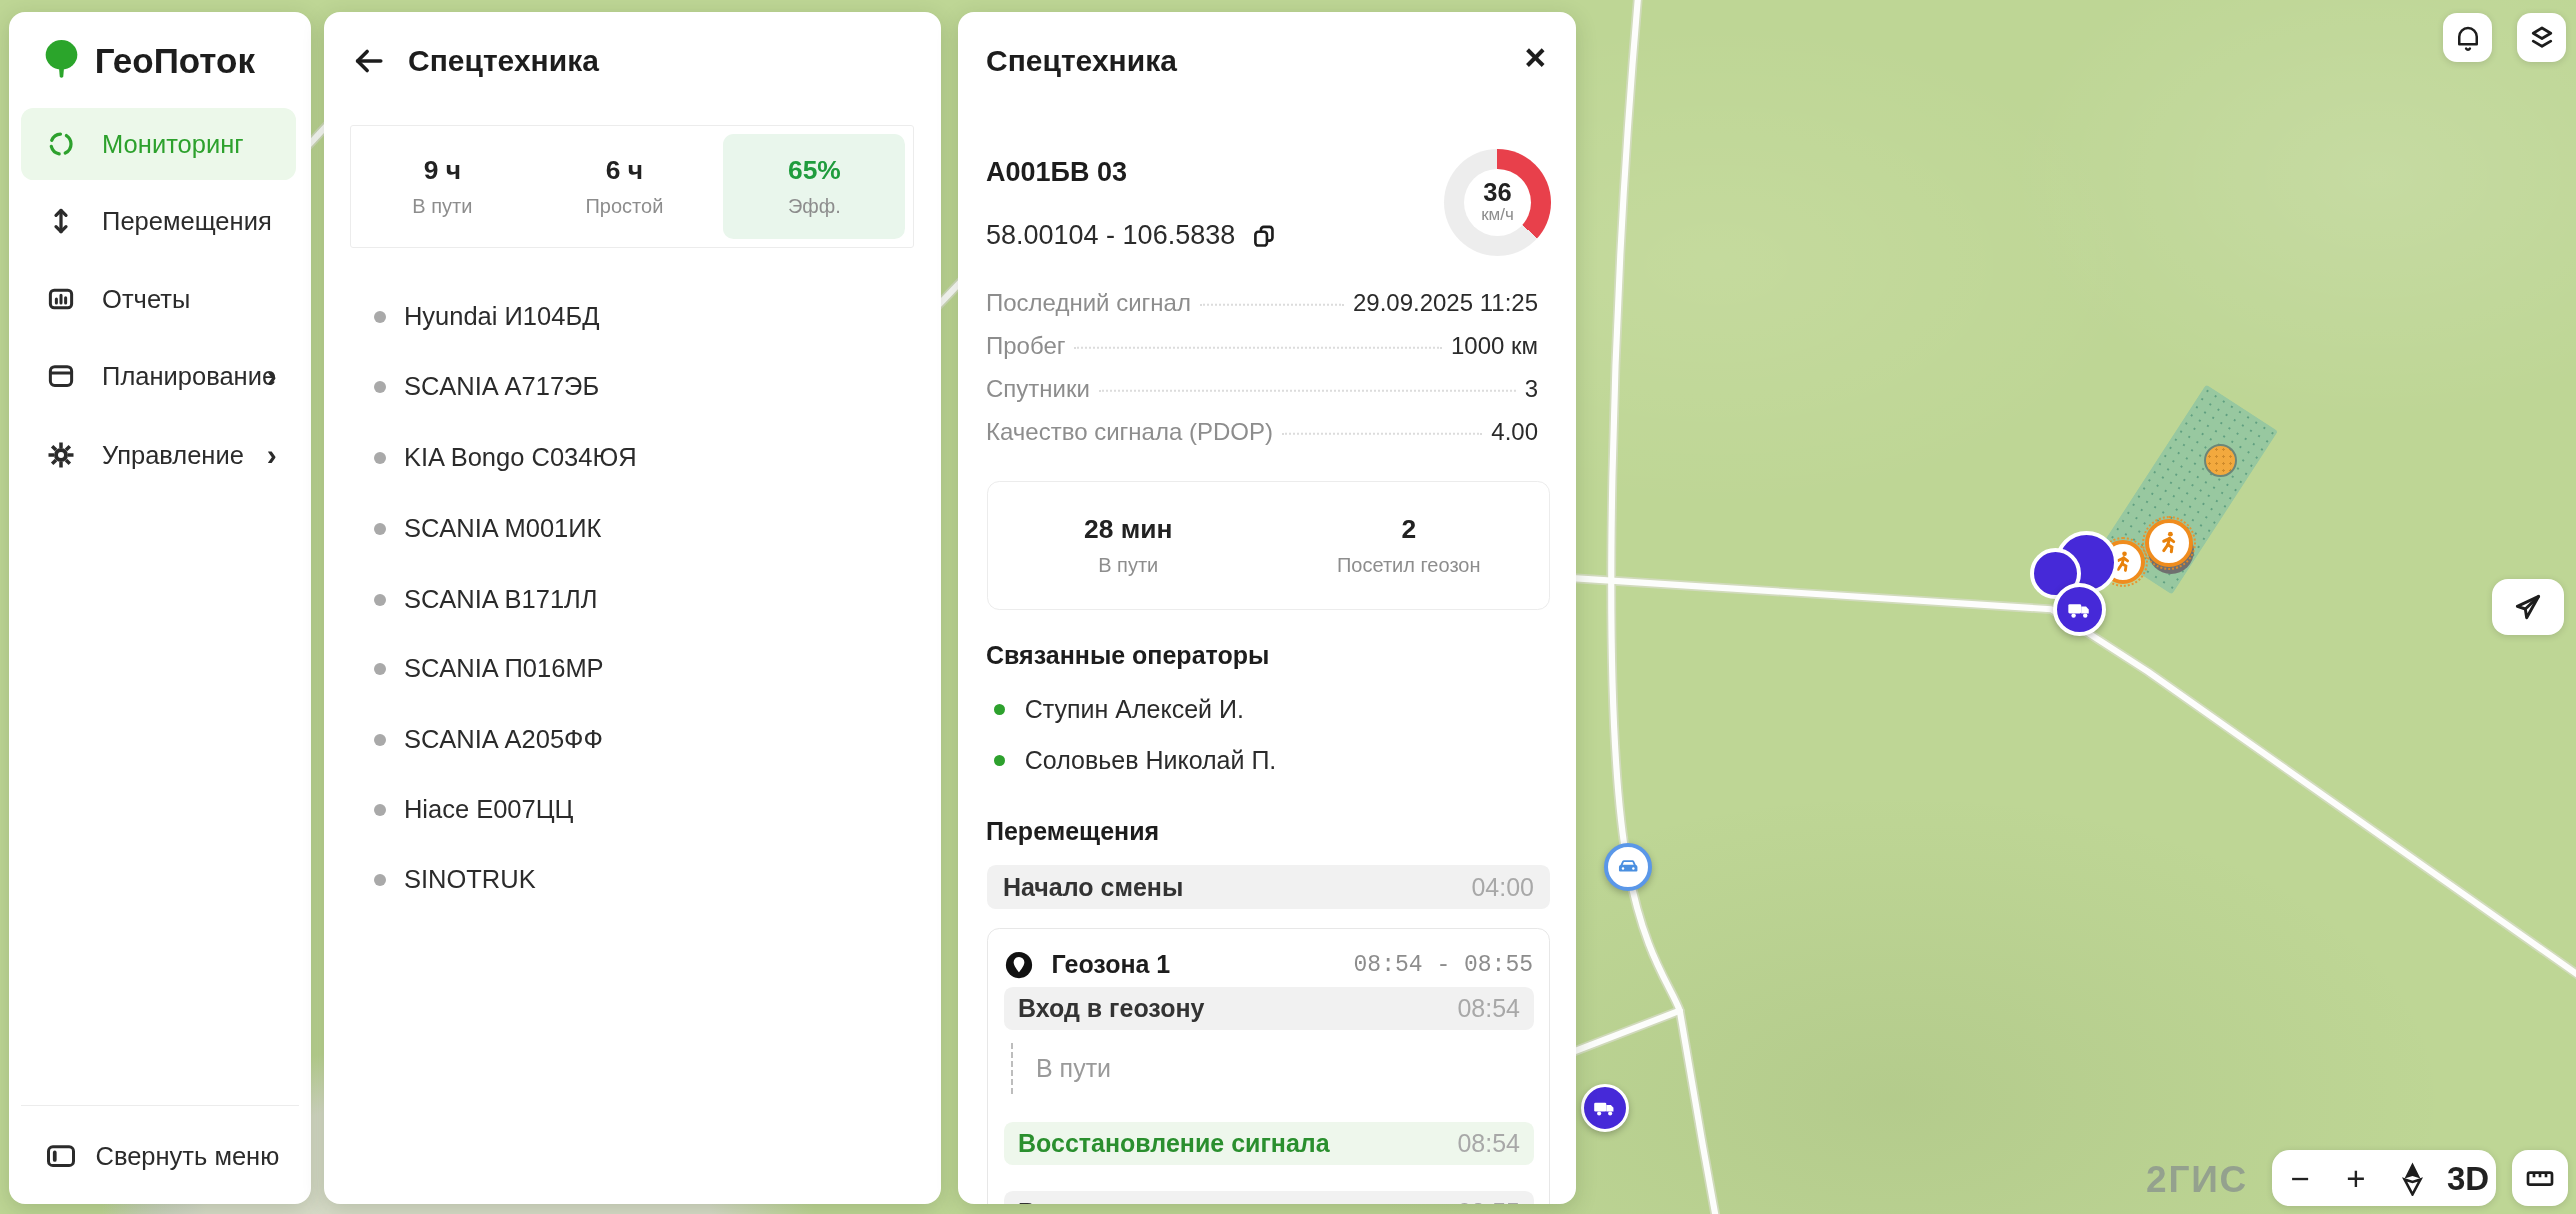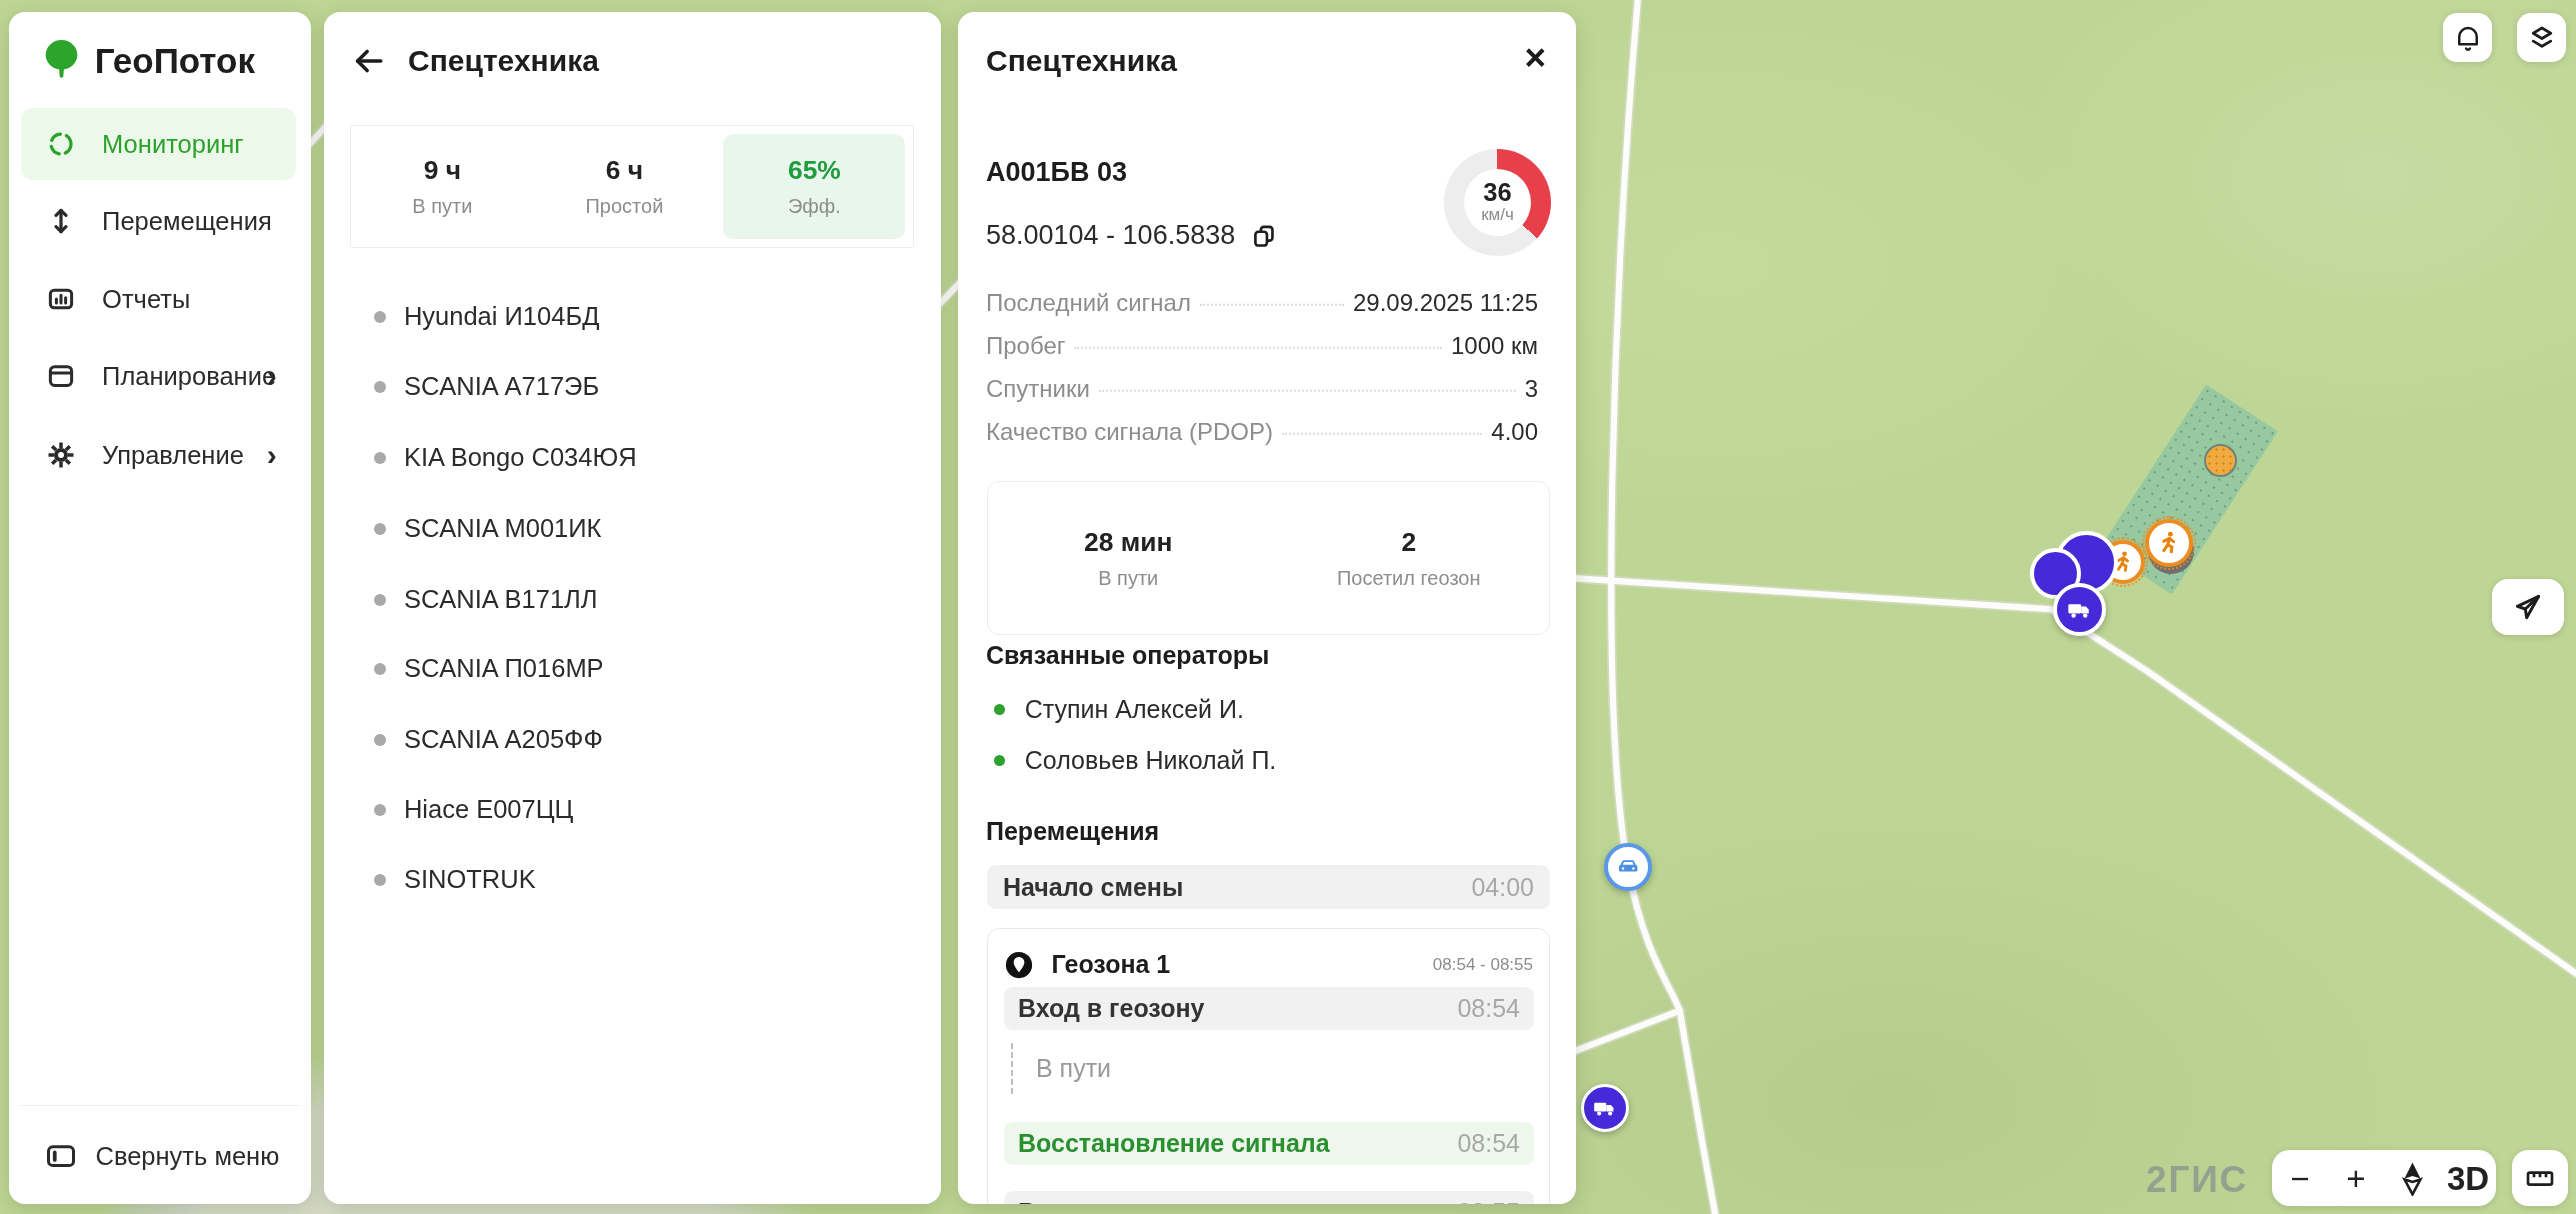--- a/index.html
+++ b/index.html
@@ -100,38 +100,38 @@
     display:flex; flex-direction:column; align-items:center; justify-content:center; }
   .gauge-val { font-size:25.5px; font-weight:bold; color:#222; line-height:1; }
   .gauge-unit { font-size:17px; color:#8d8d8d; line-height:1.2; }
 
   .info-rows { position:absolute; left:28px; top:277px; width:552px; }
   .info-row { display:flex; align-items:baseline; height:43px; }
   .info-lbl { font-size:24px; color:#8d8d8d; white-space:nowrap; }
   .info-leader { flex:1; border-bottom:2.6px dotted #dcdcdc; margin:0 8.8px; transform:translateY(-5.3px); }
   .info-val { font-size:24px; color:#2b2b2b; white-space:nowrap; }
 
-  .stats-card2 { position:absolute; left:29px; top:469px; width:563px; height:154px; border:0.9px solid #ececec;
+  .stats-card2 { position:absolute; left:29px; top:469px; width:563px; height:129px; border:0.9px solid #ececec;
     border-radius:12.3px; display:flex; }
 
   .sec-title { position:absolute; left:28px; font-size:25px; font-weight:bold; color:#1d1d1d; }
   .op-row { position:absolute; left:36px; display:flex; align-items:center; gap:19.4px; height:32px; }
   .op-dot { width:11.4px; height:11.4px; border-radius:50%; background:#2da12d; flex:none; }
   .op-name { font-size:25px; color:#2b2b2b; }
 
   .shift-row { position:absolute; left:29px; top:853px; width:563px; height:44px; background:#f1f1f1; border-radius:8.8px;
     display:flex; align-items:center; justify-content:space-between; padding:0 16px; }
   .row-label { font-size:25px; font-weight:600; color:#333; }
   .row-time { font-size:25px; color:#a8a8a8; }
 
   .geo-card { position:absolute; left:29px; top:916px; width:563px; height:326px; border:0.9px solid #e7e7e7;
     border-radius:12.3px; padding:16px; }
   .geo-head { display:flex; align-items:center; height:39px; }
   .geo-title { font-size:25px; font-weight:bold; color:#1d1d1d; margin-left:17.6px; flex:1; }
-  .geo-range { font-size:17px; color:#8d8d8d; }
+  .geo-range { font-size:23px; color:#8d8d8d;font-family:Liberation Mono, monospace; }
   .ev-row { position:absolute; left:16px; width:530px; height:43px; border-radius:8.8px;
     display:flex; align-items:center; justify-content:space-between; padding:0 14px; }
   .ev-gray { background:#f1f1f1; }
   .ev-green { background:#eef7ec; }
   .ev-green .row-label { color:#2a8f2e; }
   .transit { position:absolute; left:23px; top:114px; display:flex; align-items:center; gap:23px; }
   .transit-line { width:0; height:51px; border-left:2.6px dashed #bdbdbd; }
   .transit-lbl { font-size:25px; color:#9a9a9a; }
 
   svg { display:block; }

